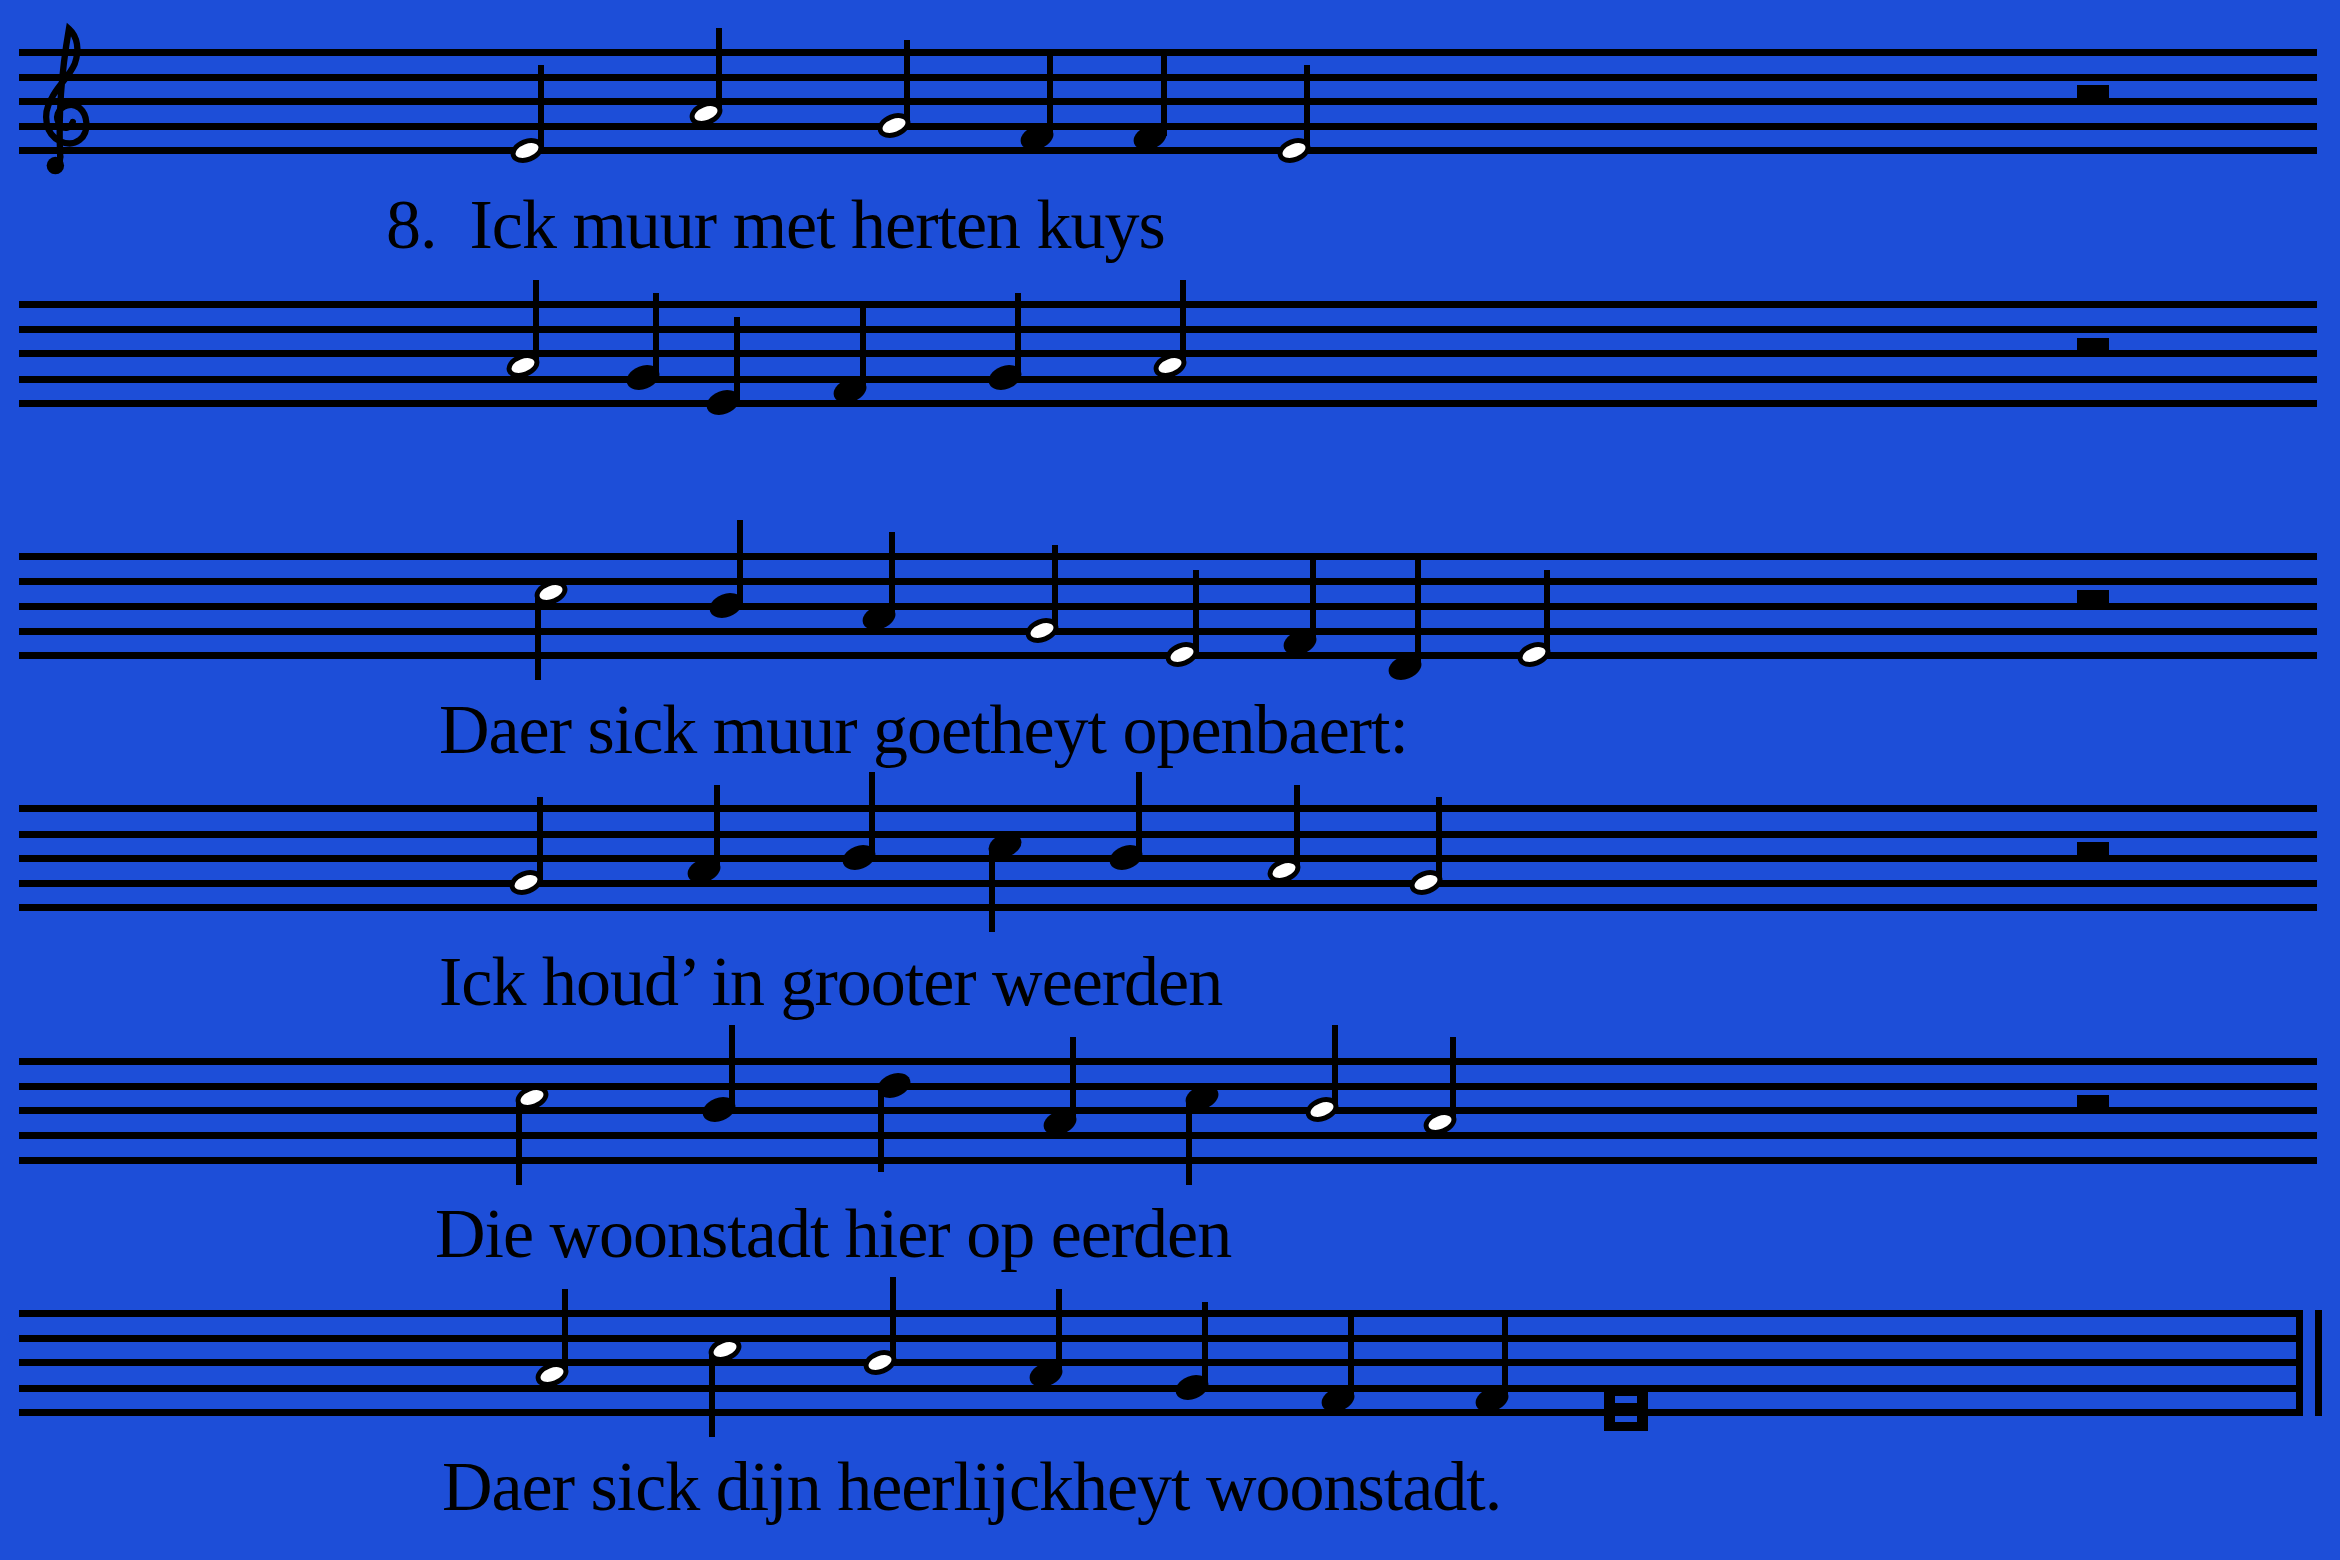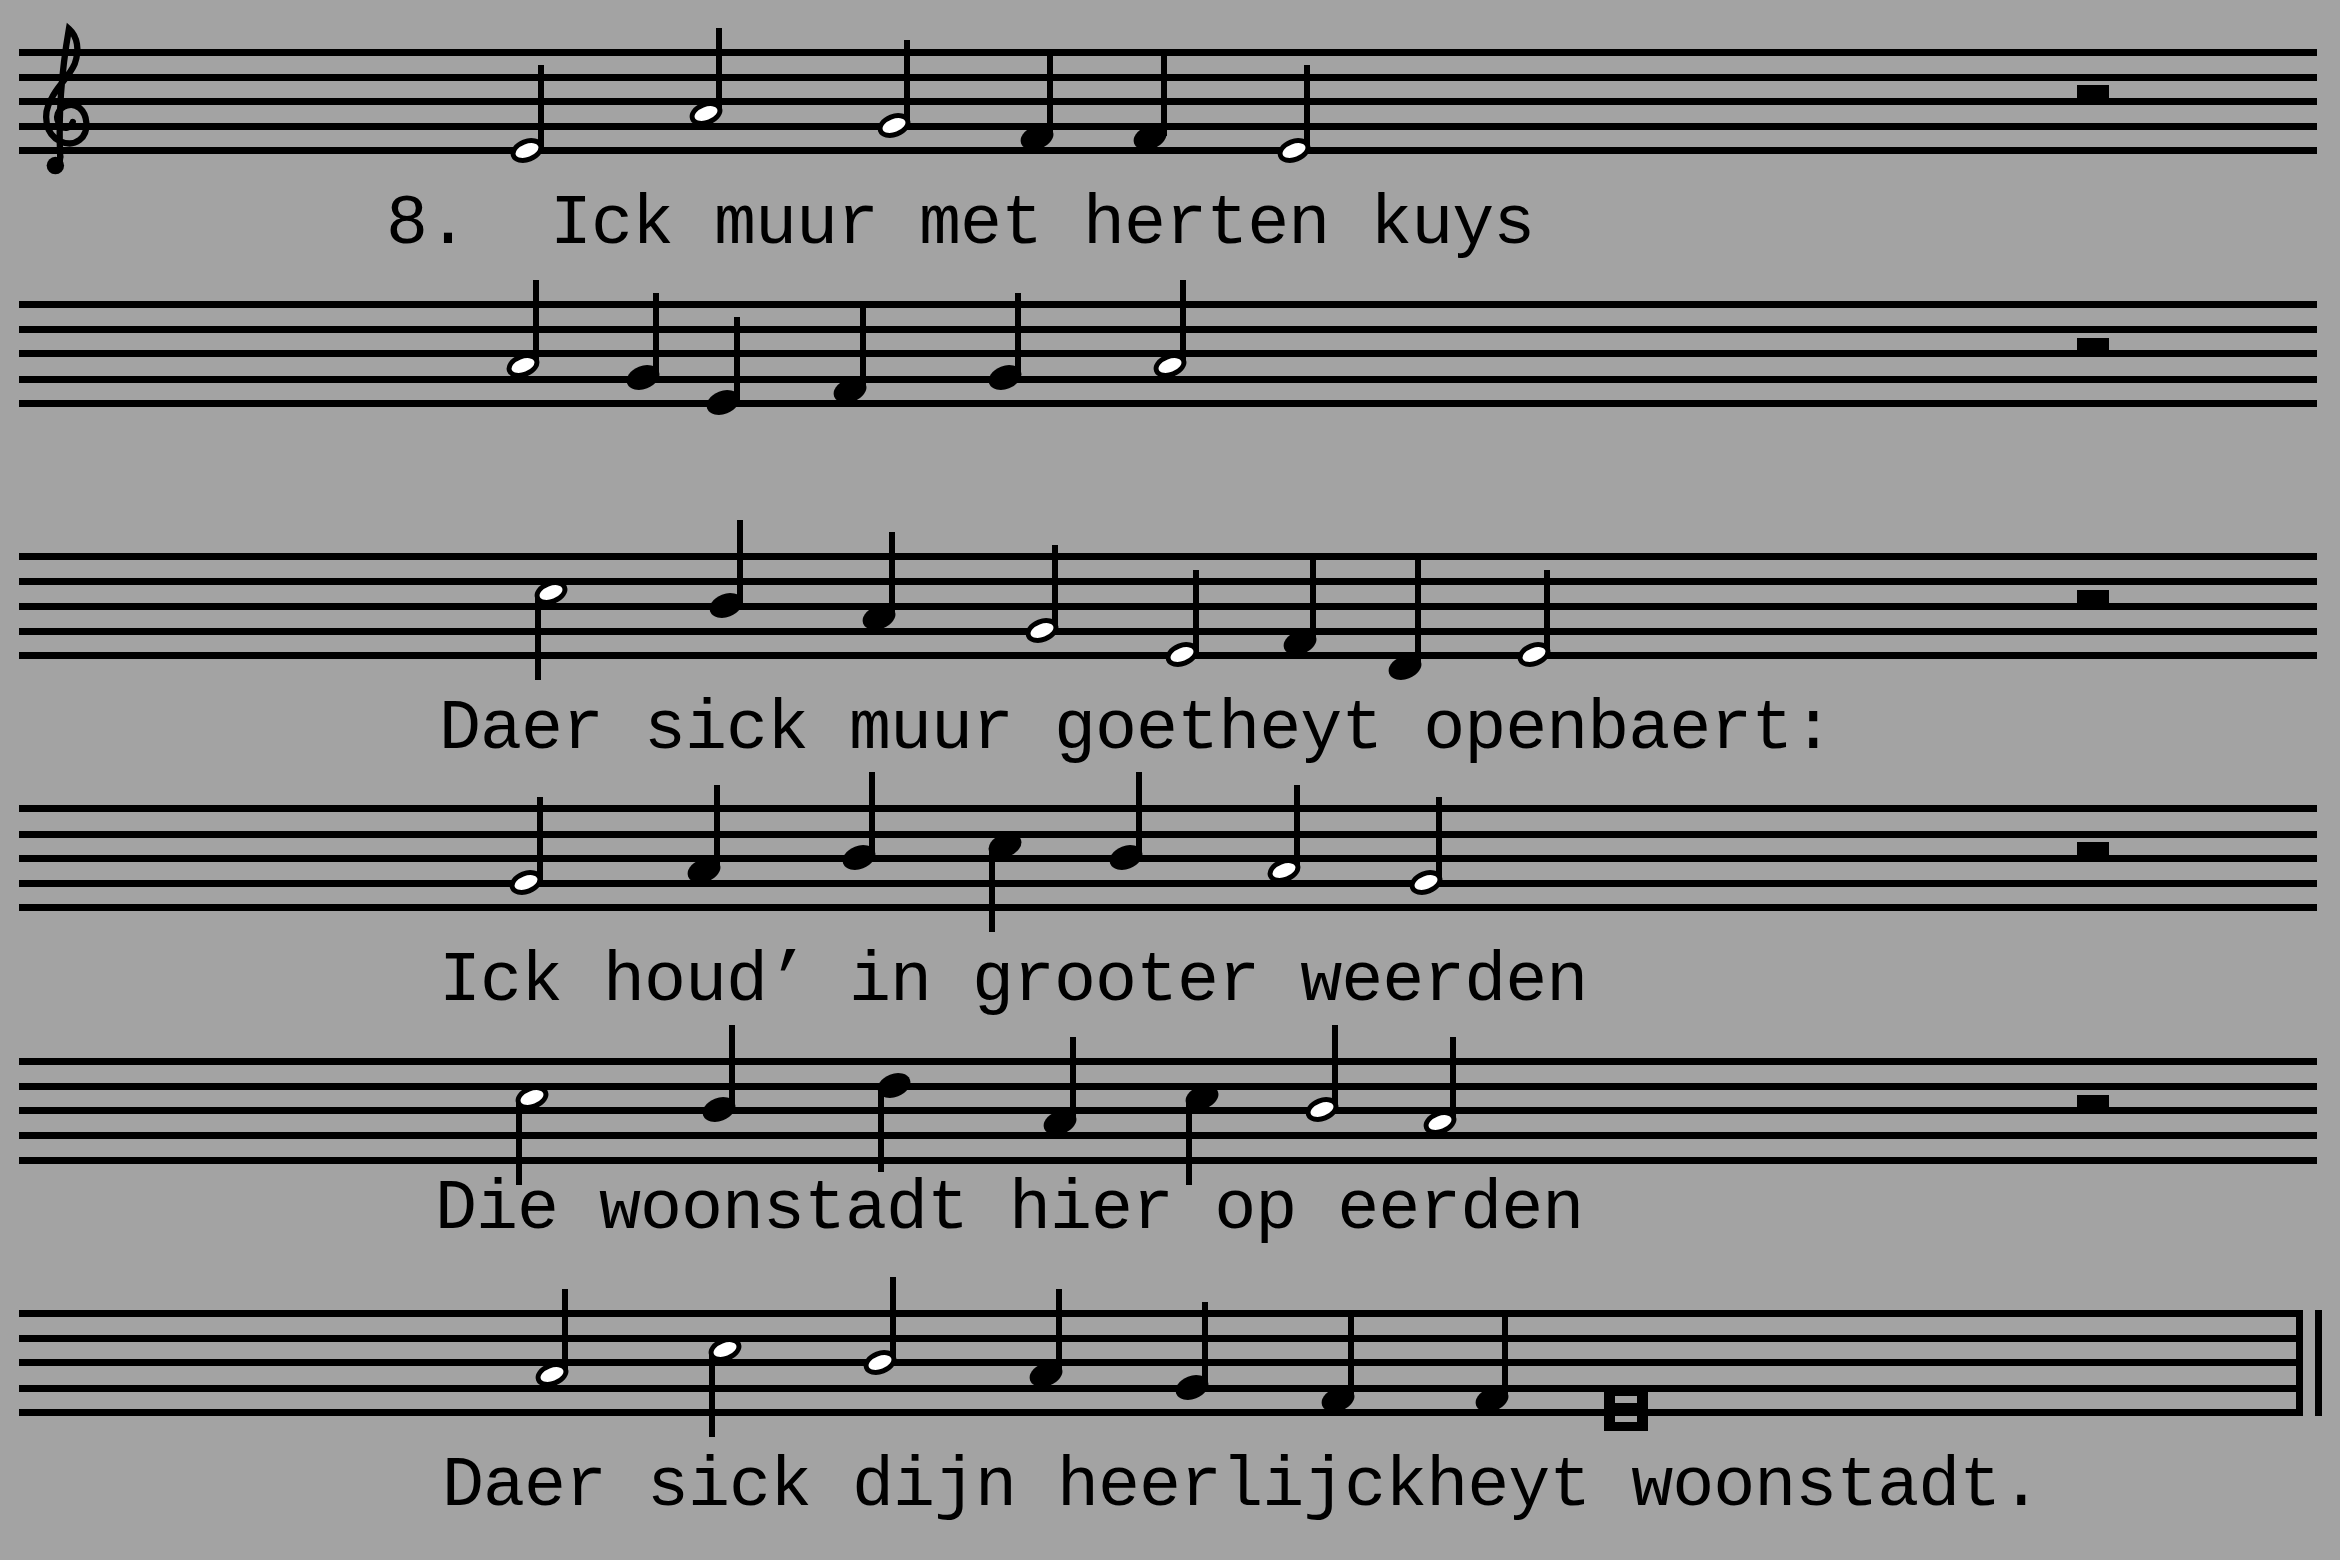--- a/index.html
+++ b/index.html
@@ -1,38 +1,38 @@
 <!DOCTYPE html>
 <html><head>
 <meta charset="utf-8">
 <title>Sheet music page</title>
 <style>
   html,body{margin:0;padding:0;background:#fff;}
-  .page{position:relative;width:2341px;height:1560px;background:#a3a3a3;overflow:hidden;
-        font-family:Liberation Mono, monospace;}
+  .page{position:relative;width:2341px;height:1560px;background:#1d4ed8;overflow:hidden;
+        font-family:Liberation Serif, serif;}
   .score{position:absolute;inset:0;}
   .staff{position:absolute;left:0;top:0;width:100%;height:100%;}
   .staff-line{position:absolute;background:#000;height:6.8px;}
   .notehead{position:absolute;width:34px;height:23px;border-radius:50%;
             transform:rotate(-21deg);box-sizing:border-box;}
   .notehead.quarter{background:#000;}
   .notehead.half{background:#fff;border:5.8px solid #000;}
   .stem{position:absolute;width:5.8px;background:#000;}
   .half-rest{position:absolute;width:32px;height:12.6px;background:#000;}
   .breve{position:absolute;width:44px;height:43px;}
   .breve > div{position:absolute;background:#000;}
   .barline{position:absolute;width:6.8px;background:#000;}
   .clef{position:absolute;}
   .lyric{position:absolute;font-size:70px;letter-spacing:-1px;color:#000;
          white-space:pre;line-height:1;}
   .lyric-0{left:386px;top:190px;}
   .lyric-1{left:439px;top:442px;}
   .lyric-2{left:439px;top:695px;}
   .lyric-3{left:439px;top:947px;}
-  .lyric-4{left:435px;top:1175px;}
+  .lyric-4{left:435px;top:1199px;}
   .lyric-5{left:442px;top:1452px;}
 </style>
 </head>
 <body>
 
 <div class="page">
   <div class="score">
     <div class="staff" id="staff-0">
         <div class="staff-line" style="left: 19.4px; top: 49px; width: 2298px;"></div>
         <div class="staff-line" style="left: 19.4px; top: 74px; width: 2298px;"></div>

